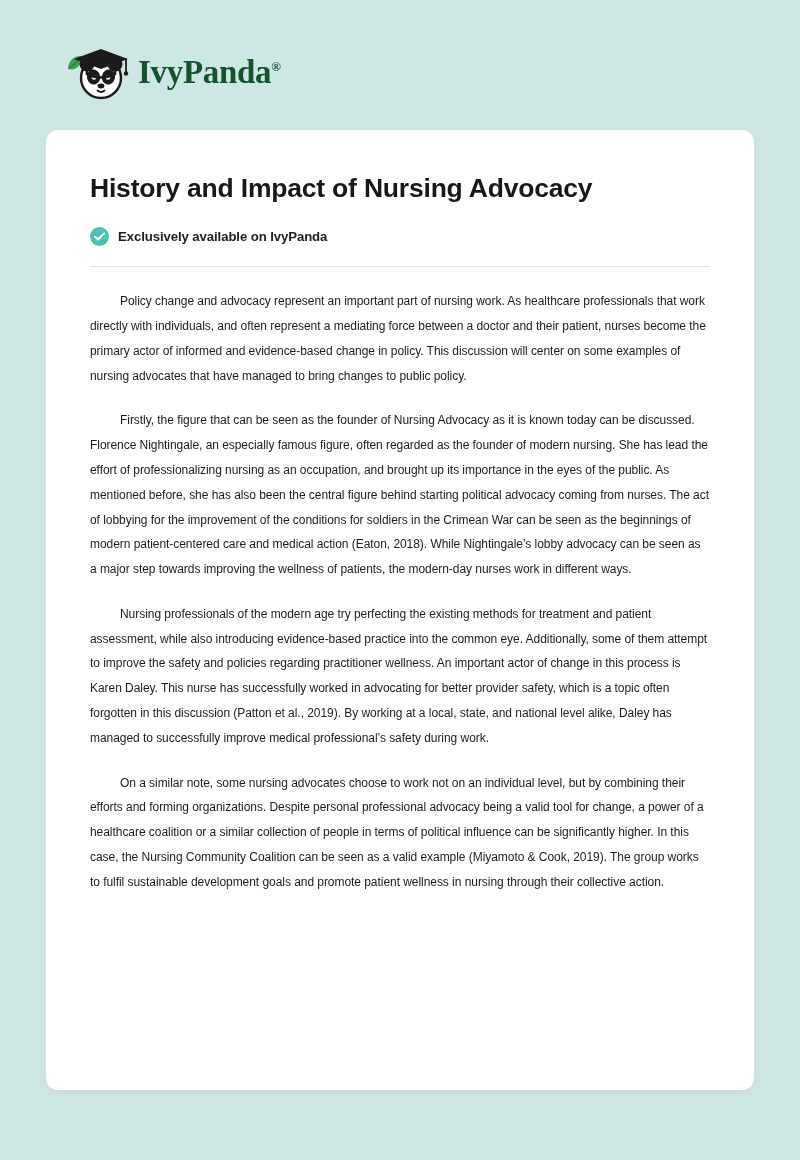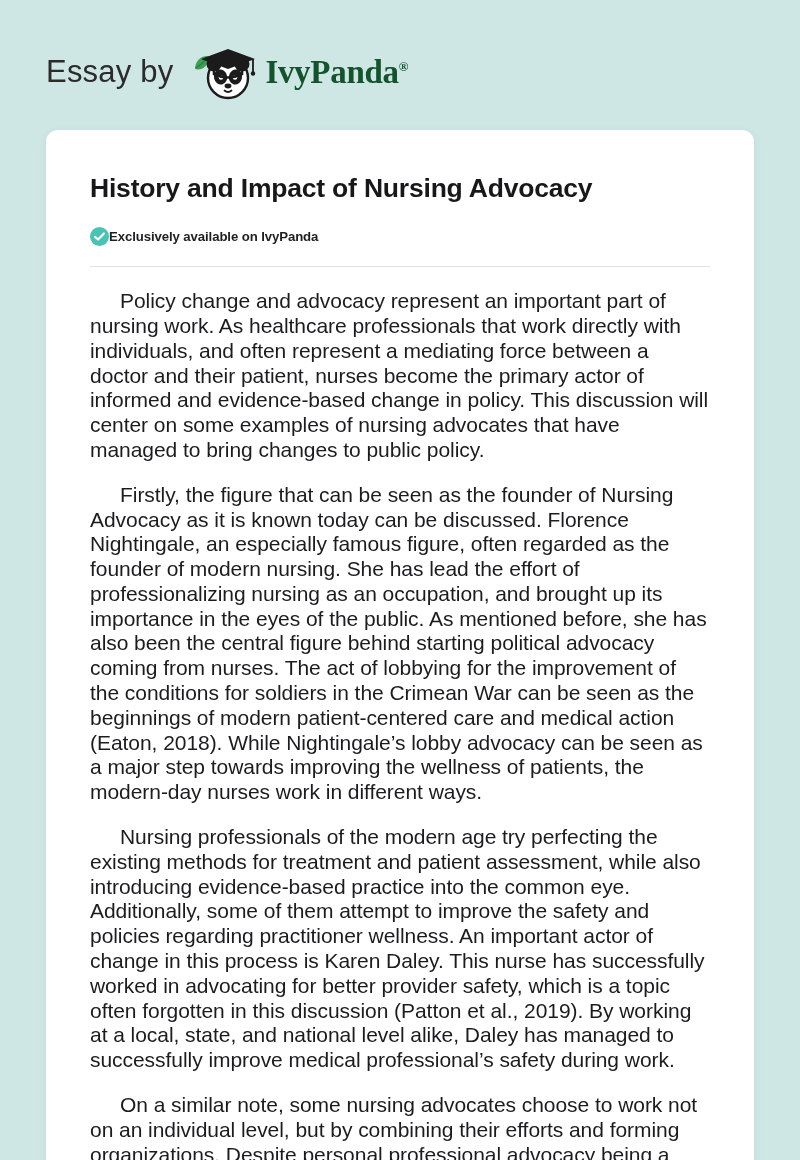--- a/index.html
+++ b/index.html
@@ -70,20 +70,21 @@
     font-size: 26.5px;
     font-weight: bold;
     color: #17181a;
     line-height: 1.25;
     margin: 0 0 22px 0;
     letter-spacing: -0.2px;
   }
   .exclusive-row {
     display: flex;
     align-items: center;
+    gap: 9px;
     margin-bottom: 20px;
   }
   .check-badge {
     width: 19px;
     height: 19px;
     border-radius: 50%;
     background: #4cc2b4;
     display: inline-flex;
     align-items: center;
     justify-content: center;
@@ -95,37 +96,36 @@
     font-weight: bold;
     color: #1d1f21;
     letter-spacing: -0.1px;
   }
   .divider {
     border: 0;
     border-top: 1px solid #e2e2e2;
     margin: 0 0 22px 0;
   }
   .body-text p {
-    font-size: 21px;
+    font-size: 12px;
     line-height: 24.8px;
     color: #1b1c1e;
     margin: 0 0 20px 0;
     text-indent: 30px;
     text-align: left;
     letter-spacing: -0.05px;
   }
   .body-text p:last-child { margin-bottom: 4px; }
 </style>
 </head>
 <body>
 
 <div class="page">
 
   <div class="brand-header">
-    <span class="brand-essay-by">Essay by</span>
     <span class="brand-logo-wrap">
       <span class="panda-mark">
         <svg viewBox="0 0 74 62" width="74" height="62" aria-hidden="true">
 
           <path d="M8 28 C8 20, 14 14, 22 15 C22 24, 16 30, 8 28 Z" fill="#3f9e55"></path>
           <path d="M9 27 C14 24, 18 20, 21 16" stroke="#2c7a3e" stroke-width="1.2" fill="none"></path>
 
           <circle cx="41" cy="37" r="20" fill="#ffffff" stroke="#1b1b1b" stroke-width="2.4"></circle>
 
           <circle cx="27" cy="23" r="7.5" fill="#1b1b1b"></circle>

